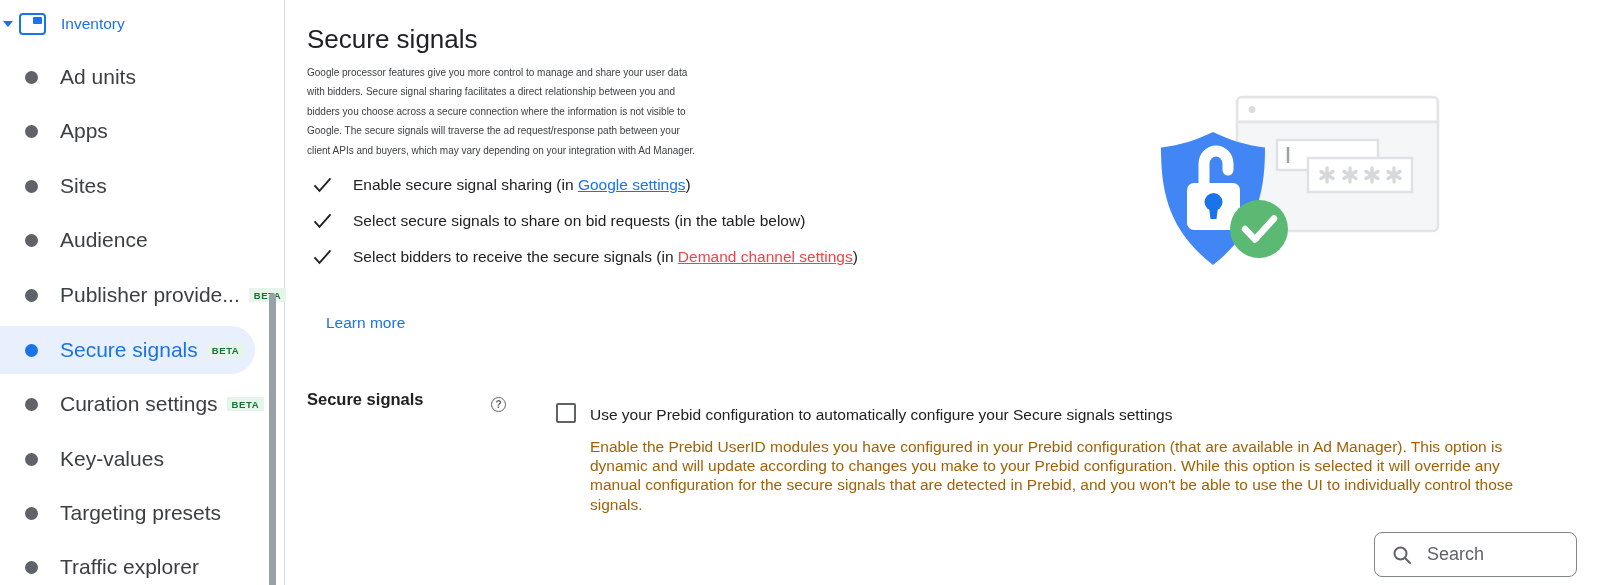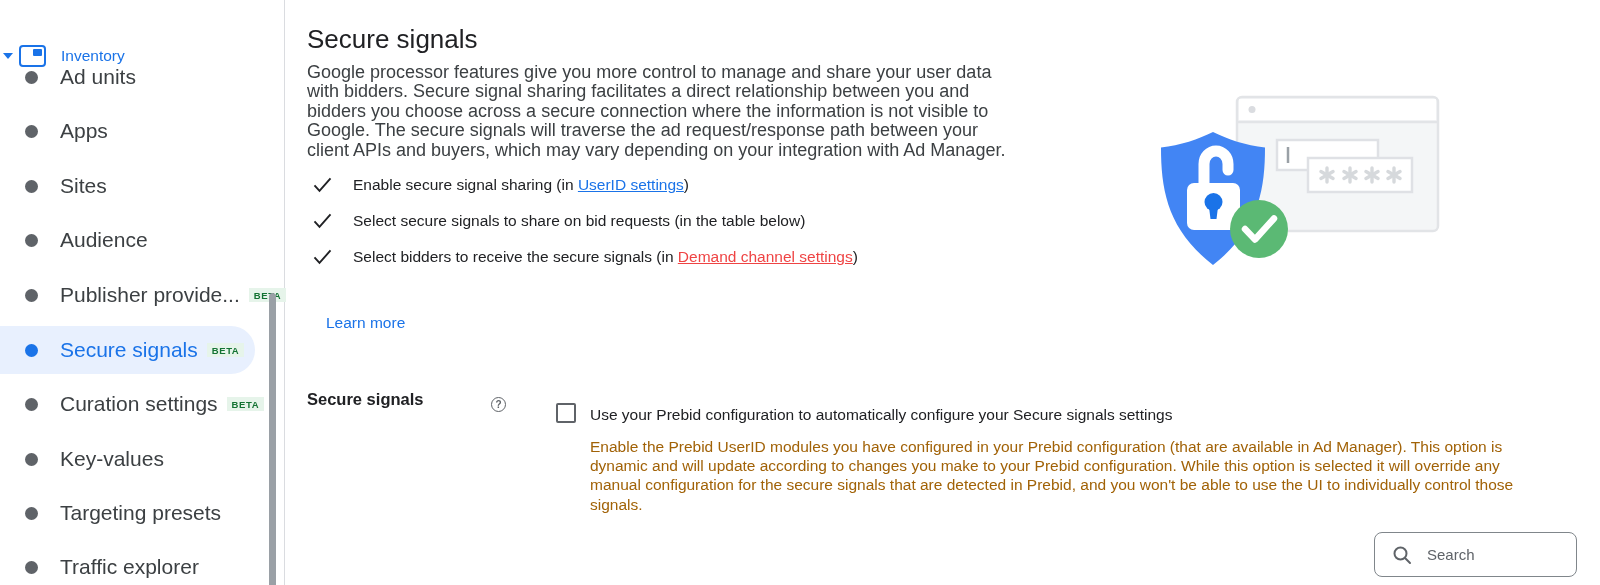--- a/index.html
+++ b/index.html
@@ -3,53 +3,53 @@
 <meta charset="utf-8">
 <style>
   html,body{margin:0;padding:0;}
   body{
     width:1600px;height:585px;position:relative;overflow:hidden;
     background:#ffffff;font-family:"Liberation Sans",sans-serif;
     -webkit-font-smoothing:antialiased;
   }
   
   .sidebar{position:absolute;left:0;top:0;width:284px;height:585px;background:#fff;border-right:1px solid #dadce0;}
-  .nav-header{position:absolute;top:8px;left:0;height:32px;width:100%;display:flex;align-items:center;cursor:pointer;margin-top:32px;}
+  .nav-header{position:absolute;top:8px;left:0;height:32px;width:100%;display:flex;align-items:center;cursor:pointer;}
   .arrow-down{width:0;height:0;border-left:5px solid transparent;border-right:5px solid transparent;border-top:6px solid #1a73e8;margin-left:3px;flex:none;}
   .inv-icon{width:23px;height:18px;border:2px solid #1a73e8;border-radius:4px;margin-left:6px;position:relative;flex:none;}
   .inv-icon-square{position:absolute;right:2px;top:2px;width:9px;height:7px;background:#1a73e8;border-radius:1px;}
   .nav-header-label{margin-left:15px;font-size:15.5px;color:#1a73e8;}
   .nav-item{position:absolute;left:0;width:284px;height:48px;display:flex;align-items:center;cursor:pointer;}
   .bullet{width:13px;height:13px;border-radius:50%;background:#5f6368;margin-left:25px;flex:none;}
   .nav-label{margin-left:22px;font-size:21px;color:#3c4043;white-space:nowrap;}
   .nav-item.selected{background:#e8f0fe;width:255px;border-radius:0 24px 24px 0;}
   .nav-item.selected .bullet{background:#1a73e8;}
   .nav-item.selected .nav-label{color:#1a73e8;}
   .beta{margin-left:9px;font-size:9.5px;font-weight:700;letter-spacing:.6px;color:#137333;background:#e6f4ea;padding:3px 5px 2px;border-radius:0;line-height:1;flex:none;}
   .scroll-thumb{position:absolute;left:269px;top:293px;width:7px;height:296px;background:#9aa0a6;border-radius:4px;cursor:pointer;}
   
   .page-title{position:absolute;left:307px;top:24px;margin:0;font-size:26px;font-weight:400;color:#202124;}
-  .description{position:absolute;left:307px;top:63px;font-size:18px;line-height:19.4px;color:#3c4043;}
+  .description{position:absolute;left:307px;top:63px;font-size:10px;line-height:19.4px;color:#3c4043;}
   .checklist{position:absolute;left:313px;top:167px;}
   .check-row{height:36px;display:flex;align-items:center;}
   .check-icon{width:19px;height:16px;flex:none;}
   .check-text{margin-left:21px;font-size:15.5px;color:#202124;white-space:nowrap;}
   a.link{text-decoration:underline;cursor:pointer;}
   .link-blue{color:#1a73e8;}
   .link-purple{color:#ef4444;}
   .learn-more{position:absolute;left:326px;top:314px;font-size:15.5px;font-weight:400;color:#1a73e8;cursor:pointer;text-decoration:none;}
   .section-label{position:absolute;left:307px;top:390px;font-size:16.5px;font-weight:700;color:#202124;}
   .help-icon{position:absolute;left:491px;top:397px;width:13px;height:13px;border:1.5px solid #5f6368;border-radius:50%;color:#5f6368;font-size:10px;font-weight:700;display:flex;align-items:center;justify-content:center;cursor:pointer;}
   .checkbox{position:absolute;left:556px;top:403px;width:16px;height:16px;border:2px solid #5f6368;border-radius:2px;background:#fff;cursor:pointer;}
   .checkbox-label{position:absolute;left:590px;top:406px;font-size:15.5px;color:#202124;cursor:pointer;white-space:nowrap;}
   .prebid-note{position:absolute;left:590px;top:437px;font-size:15.5px;line-height:19.2px;color:#a16207;}
   
   .search-box{position:absolute;left:1374px;top:532px;width:203px;height:45px;box-sizing:border-box;border:1px solid #80868b;border-radius:8px;background:#fff;display:flex;align-items:center;}
   .search-glyph{margin-left:17px;flex:none;}
-  .search-box input{border:none;outline:none;margin-left:13px;width:140px;font-size:15px;color:#202124;background:transparent;font-family:"Liberation Sans",sans-serif;}
+  .search-box input{border:none;outline:none;margin-left:13px;width:140px;font-size:18px;color:#202124;background:transparent;font-family:"Liberation Sans",sans-serif;}
   .search-box input::placeholder{color:#5f6368;opacity:1;}
   
   .illustration{position:absolute;left:1135px;top:88px;width:320px;height:180px;}
 </style>
 </head>
 <body>
 
 <div class="sidebar">
 
   <div class="nav-header">
@@ -115,21 +115,21 @@
   <div>bidders you choose across a secure connection where the information is not visible to</div>
   <div>Google. The secure signals will traverse the ad request/response path between your</div>
   <div>client APIs and buyers, which may vary depending on your integration with Ad Manager.</div>
 </div>
 
 <div class="checklist">
   <div class="check-row">
     <svg class="check-icon" viewBox="0 0 20 17">
         <path d="M1.5 9 L6.8 14.8 L18.5 1.5" fill="none" stroke="#202124" stroke-width="2"></path>
       </svg>
-    <span class="check-text"><span>Enable secure signal sharing (in </span><a class="link link-blue">UserID settings</a><span>)</span></span>
+    <span class="check-text"><span>Enable secure signal sharing (in </span><a class="link link-blue">Google settings</a><span>)</span></span>
   </div>
   <div class="check-row">
     <svg class="check-icon" viewBox="0 0 20 17">
         <path d="M1.5 9 L6.8 14.8 L18.5 1.5" fill="none" stroke="#202124" stroke-width="2"></path>
       </svg>
     <span class="check-text">Select secure signals to share on bid requests (in the table below)</span>
   </div>
   <div class="check-row">
     <svg class="check-icon" viewBox="0 0 20 17">
         <path d="M1.5 9 L6.8 14.8 L18.5 1.5" fill="none" stroke="#202124" stroke-width="2"></path>

